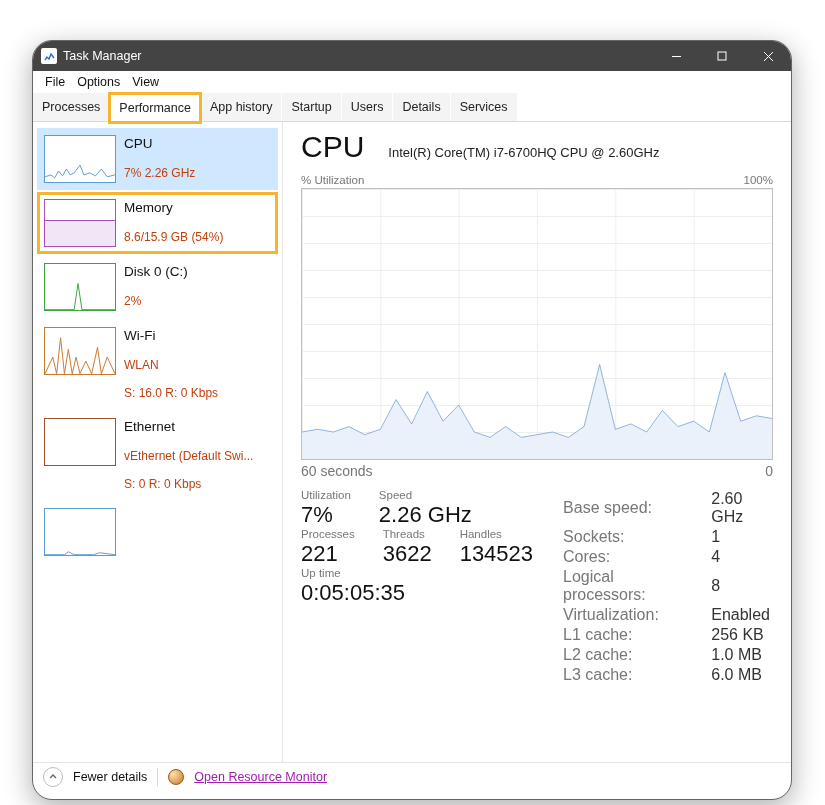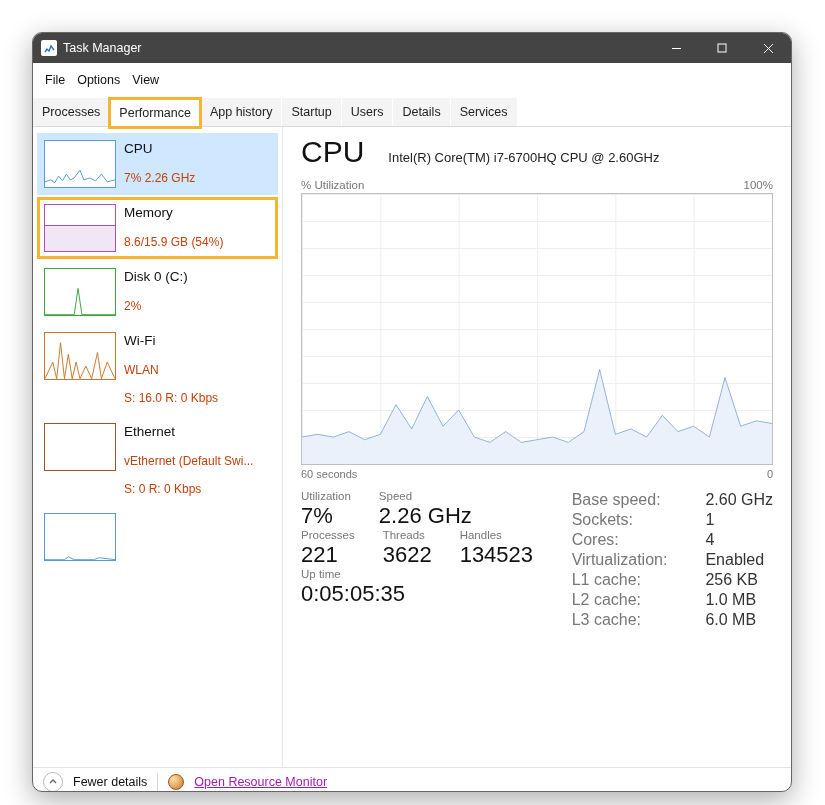--- a/index.html
+++ b/index.html
@@ -9,27 +9,27 @@
     background: #fff;
     color: #111;
     width: 825px;
     height: 805px;
     overflow: hidden;
     position: relative;
   }
   .shell {
     position: absolute;
     left: 32px;
-    top: 32px;
+    top: 40px;
     width: 760px;
     height: 760px;
     border: 1px solid #666;
     background: #fff;
     box-shadow: 0 8px 28px rgba(0,0,0,.32);
-    border-radius: 10px;
+    border-radius: 20px;
     overflow: hidden;
   }
   
   .titlebar {
     height: 30px;
     background: #444;
     color: #fff;
     display: flex;
     align-items: center;
     padding-left: 8px;
@@ -44,21 +44,21 @@
   .tbc {
     width:46px; height:30px;
     display:flex;align-items:center;justify-content:center;
     color:#fff; font-size:13px;
   }
   .tbc svg { stroke:#fff; }
   
   .menubar {
     height:22px;
     display:flex;align-items:center;
-    padding:17px 6px;
+    padding:4px 6px;
     font-size:12.5px;
     border-bottom:1px solid transparent;
   }
   .menu-item { padding:2px 6px; }
   
   .tabs {
     display:flex;
     font-size:12.5px;
     border-bottom:1px solid #d9d9d9;
   }
@@ -148,21 +148,21 @@
   
   .chart::before {
     content:"";
     position:absolute;inset:0;
     background-image:
       linear-gradient(to right, #eee 1px, transparent 1px),
       linear-gradient(to bottom, #eee 1px, transparent 1px);
     background-size: calc(100%/6) calc(100%/10);
   }
   .chart svg { position:absolute; inset:0; width:100%; height:100%; }
-  .chart-x { display:flex; justify-content:space-between; font-size:11px; color:#777; margin-top:3px; }
+  .chart-x { display:flex; justify-content:space-between; font-size:14px; color:#777; margin-top:3px; }
   
   .stats-row { display:flex; margin-top:10px; gap:30px; }
   .stat-block { }
   .stat-label { font-size:11.5px; color:#777; }
   .stat-value { font-size:22px; margin-top:1px; }
   .stats-left { display:flex; flex-direction:column; }
   .stats-left-row { display:flex; gap:28px; }
   .stats-right { margin-left:auto; font-size:16px; color:#333; }
   .stats-right table { border-collapse:collapse; }
   .stats-right td { padding:1px 0; }
@@ -372,20 +372,24 @@
                 </tr>
             <tr>
                   <td>Sockets:</td>
                   <td>1</td>
                 </tr>
             <tr>
                   <td>Cores:</td>
                   <td>4</td>
                 </tr>
             <tr>
+                  <td>Logical processors:</td>
+                  <td>8</td>
+                </tr>
+            <tr>
                   <td>Virtualization:</td>
                   <td>Enabled</td>
                 </tr>
             <tr>
                   <td>L1 cache:</td>
                   <td>256 KB</td>
                 </tr>
             <tr>
                   <td>L2 cache:</td>
                   <td>1.0 MB</td>

